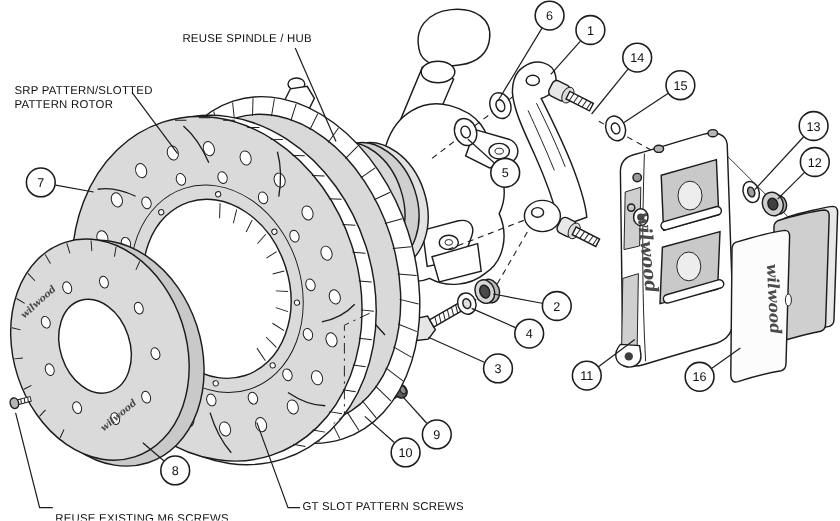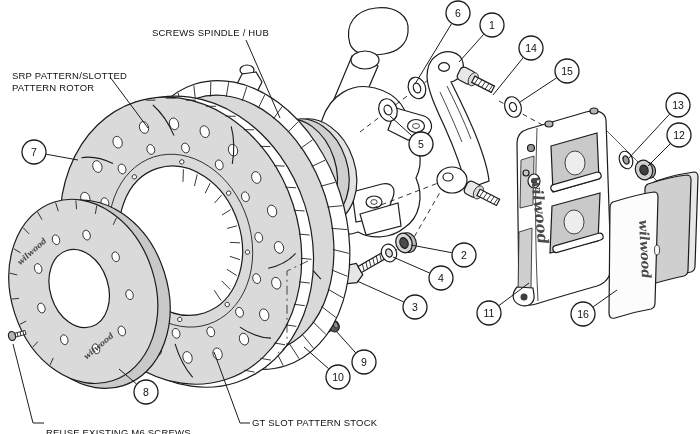--- a/index.html
+++ b/index.html
@@ -484,19 +484,19 @@
       <g>
         <circle cx="583" cy="314" r="12" fill="#fff" stroke="#1c1c1c" stroke-width="1.3"></circle>
         <text x="583" y="317.8" text-anchor="middle" font-size="10.5" fill="#111">16</text>
       </g>
       <polyline points="246,40 280,118" fill="none" stroke="#1c1c1c" stroke-width="1"></polyline>
       <polyline points="110,77 148,128" fill="none" stroke="#1c1c1c" stroke-width="1"></polyline>
       <polyline points="44,423 33,423 13,344" fill="none" stroke="#1c1c1c" stroke-width="1"></polyline>
       <polyline points="250,423 240,423 214,352" fill="none" stroke="#1c1c1c" stroke-width="1"></polyline>
     </svg>
 
-<div class="label" style="left:152px;top:27px">SCREWS SPINDLE / HUB</div>
+<div class="label" style="left:152px;top:27px">REUSE SPINDLE / HUB</div>
 <div class="label" style="left:12px;top:70px">SRP PATTERN/SLOTTED
 PATTERN ROTOR</div>
 <div class="label" style="left:46px;top:427px">REUSE EXISTING M6 SCREWS</div>
-<div class="label" style="left:252px;top:417px">GT SLOT PATTERN STOCK</div>
+<div class="label" style="left:252px;top:417px">GT SLOT PATTERN SCREWS</div>
 
 </div>
 
 </body></html>

